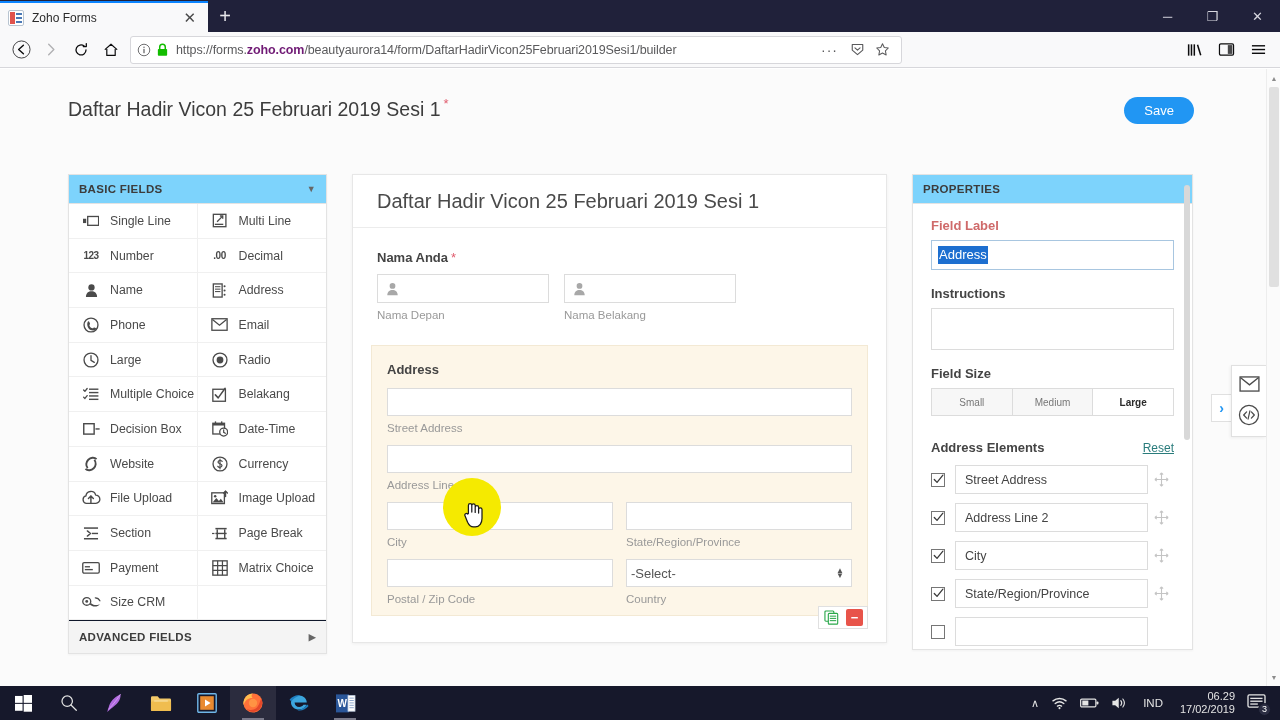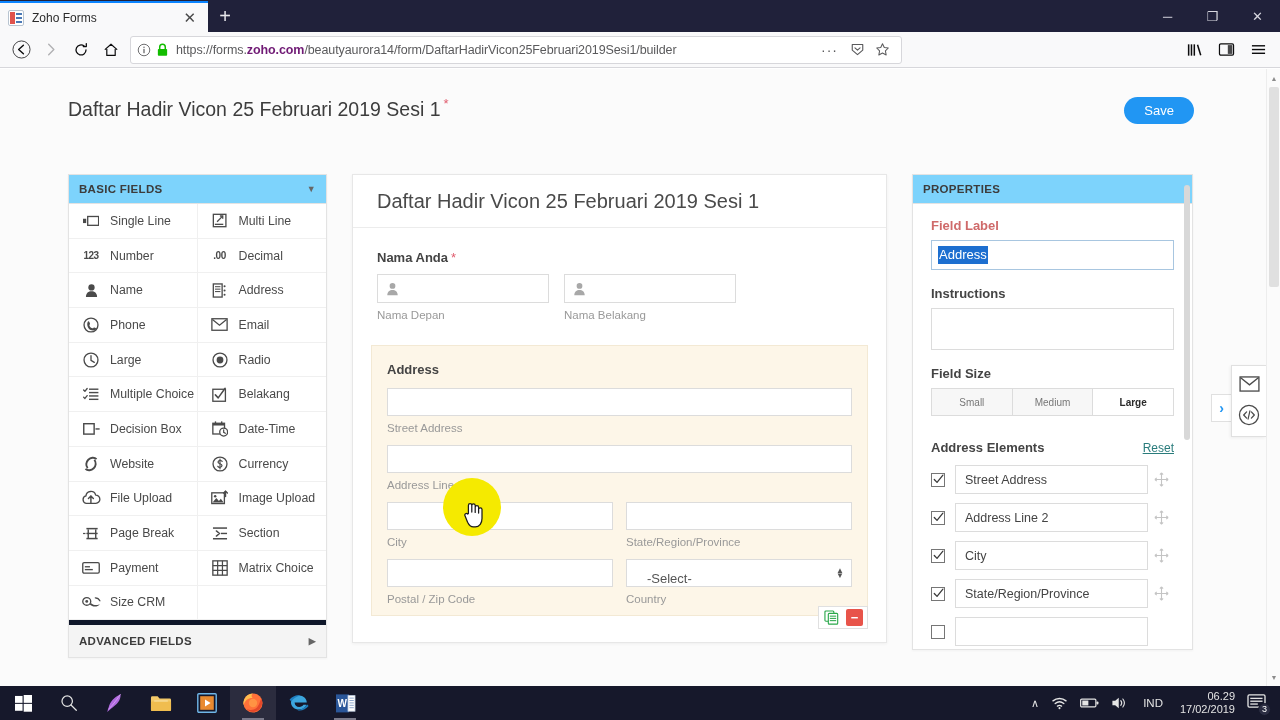--- a/index.html
+++ b/index.html
@@ -145,21 +145,21 @@
     background: #fff;
   }
   .fieldcell:nth-child(2n) { border-right: none; }
   .fieldcell .ficon {
     width: 22px; flex: 0 0 22px; display: flex; align-items: center; justify-content: center;
     color: #4a4a4a; margin-right: 8px;
   }
   .fieldcell .flabel { font-size: 12.3px; color: #4a4a4a; white-space: nowrap; }
   .numglyph { font-size: 10px; font-weight: 700; letter-spacing: -0.5px; }
   #advanced-head {
-    height: 30px; background: #f4f4f4; border-top: 5px solid #0f172a;
+    height: 30px; background: #f4f4f4; border-top: 1px solid #0f172a;
     display: flex; align-items: center; padding: 16px 10px;
     font-size: 11.5px; font-weight: 700; color: #3c3c3c; letter-spacing: 0.3px; cursor: pointer;
   }
   #advanced-head .caret { margin-left: auto; font-size: 9px; color: #666; }
 
   
   #formcard {
     position: absolute; left: 352px; top: 105px; width: 535px;
     background: #fff; border: 1px solid #e7e7e7;
     box-shadow: 0 1px 3px rgba(0,0,0,0.05);
@@ -193,21 +193,21 @@
     font-size: 13px; font-weight: 700; color: #444; margin-bottom: 11px;
   }
   .addr-full { width: 100%; }
   .addr-row { display: flex; gap: 13px; margin-top: 11px; }
   .addr-half { width: calc(50% - 6.5px); }
   .white-input {
     height: 28px; background: #fff; border: 1px solid #dcdcdc;
   }
   .selectbox {
     height: 28px; background: #fff; border: 1px solid #dcdcdc;
-    display: flex; align-items: flex-end; padding: 0 20px;
+    display: flex; align-items: center; padding: 0 4px;
     font-size: 13px; color: #555; position: relative;
   }
   .selectbox .spin {
     position: absolute; right: 7px; top: 50%; transform: translateY(-50%);
     display: flex; flex-direction: column; line-height: 5px; color: #555; font-size: 8px;
   }
   #blockactions {
     position: absolute; right: -1px; bottom: -14px;
     background: #fff; border: 1px solid #e0e0e0;
     display: flex; align-items: center; padding: 2px 4px; gap: 6px;
@@ -599,41 +599,41 @@
               <circle cx="4.4" cy="6.6" r="1.3" fill="#4a4a4a"></circle>
               <path d="M1.6 13.4 L5.6 8.6 L8.4 11.6 L10.4 9.4 L13.4 13.4 Z" fill="#4a4a4a"></path>
               <path d="M15.4 7 V1.4" stroke="#4a4a4a" stroke-width="1.5" stroke-linecap="round"></path>
               <path d="M13.4 3.2 L15.4 1.2 L17.4 3.2" fill="none" stroke="#4a4a4a" stroke-width="1.5" stroke-linecap="round" stroke-linejoin="round"></path>
             </svg>
           </span>
           <span class="flabel">Image Upload</span>
         </div>
         <div class="fieldcell">
           <span class="ficon">
+            <svg width="16" height="15" viewBox="0 0 17 16">
+              <rect x="1" y="1.4" width="15" height="1.6" fill="#4a4a4a"></rect>
+              <rect x="1" y="12.8" width="15" height="1.6" fill="#4a4a4a"></rect>
+              <path d="M4.6 5.2 L8 8 L4.6 10.8" fill="none" stroke="#4a4a4a" stroke-width="1.5" stroke-linecap="round" stroke-linejoin="round"></path>
+              <rect x="9.4" y="7.2" width="6.6" height="1.5" fill="#4a4a4a"></rect>
+            </svg>
+          </span>
+          <span class="flabel">Section</span>
+        </div>
+        <div class="fieldcell">
+          <span class="ficon">
             <svg width="18" height="15" viewBox="0 0 19 16">
               <path d="M1 8 H3.6" stroke="#4a4a4a" stroke-width="1.3"></path>
               <rect x="4.6" y="2" width="12" height="1.6" fill="#4a4a4a"></rect>
               <rect x="5.8" y="3.6" width="1.5" height="9.6" fill="#4a4a4a"></rect>
               <rect x="13.8" y="3.6" width="1.5" height="9.6" fill="#4a4a4a"></rect>
               <rect x="4.6" y="7.2" width="12" height="1.5" fill="#4a4a4a"></rect>
               <rect x="4.6" y="12.6" width="12" height="1.6" fill="#4a4a4a"></rect>
             </svg>
           </span>
           <span class="flabel">Page Break</span>
-        </div>
-        <div class="fieldcell">
-          <span class="ficon">
-            <svg width="16" height="15" viewBox="0 0 17 16">
-              <rect x="1" y="1.4" width="15" height="1.6" fill="#4a4a4a"></rect>
-              <rect x="1" y="12.8" width="15" height="1.6" fill="#4a4a4a"></rect>
-              <path d="M4.6 5.2 L8 8 L4.6 10.8" fill="none" stroke="#4a4a4a" stroke-width="1.5" stroke-linecap="round" stroke-linejoin="round"></path>
-              <rect x="9.4" y="7.2" width="6.6" height="1.5" fill="#4a4a4a"></rect>
-            </svg>
-          </span>
-          <span class="flabel">Section</span>
         </div>
         <div class="fieldcell">
           <span class="ficon">
             <svg width="18" height="14" viewBox="0 0 19 14">
               <rect x="0.8" y="1.4" width="17.4" height="11" rx="1.4" fill="none" stroke="#4a4a4a" stroke-width="1.4"></rect>
               <rect x="3" y="5" width="5.4" height="1.4" fill="#4a4a4a"></rect>
               <rect x="3" y="8" width="8.4" height="1.4" fill="#4a4a4a"></rect>
             </svg>
           </span>
           <span class="flabel">Payment</span>

